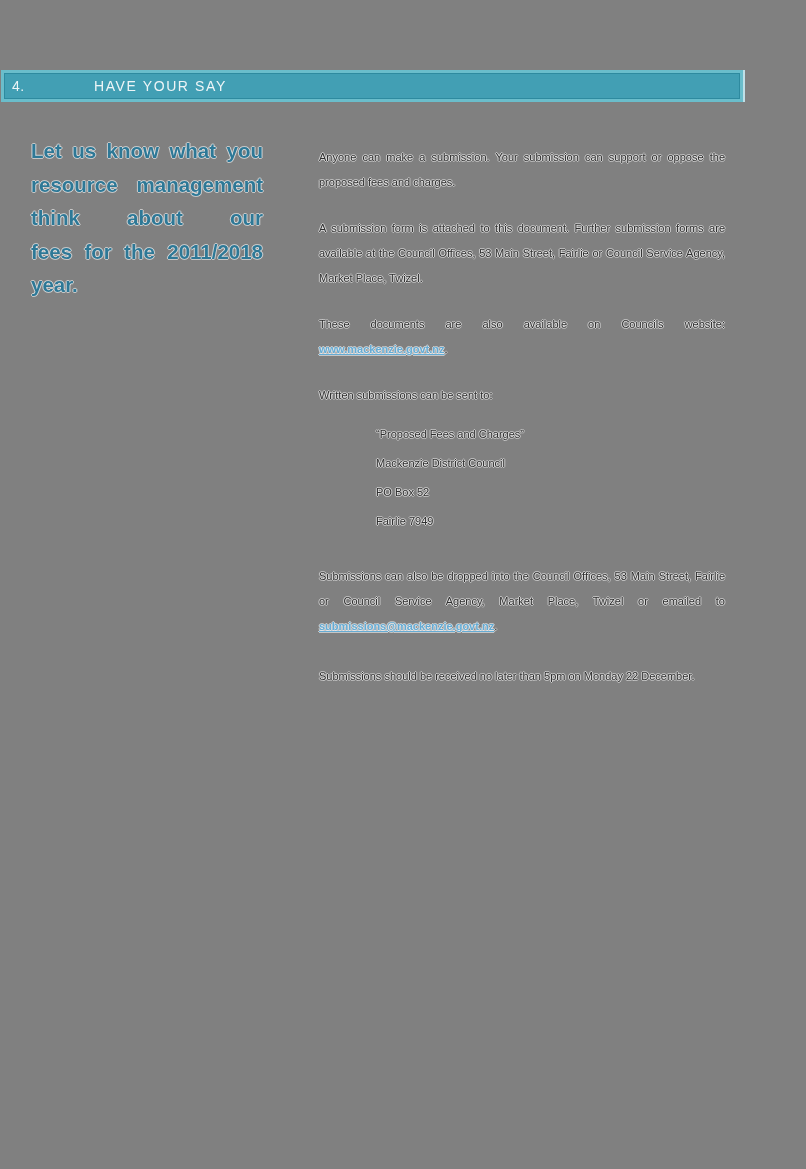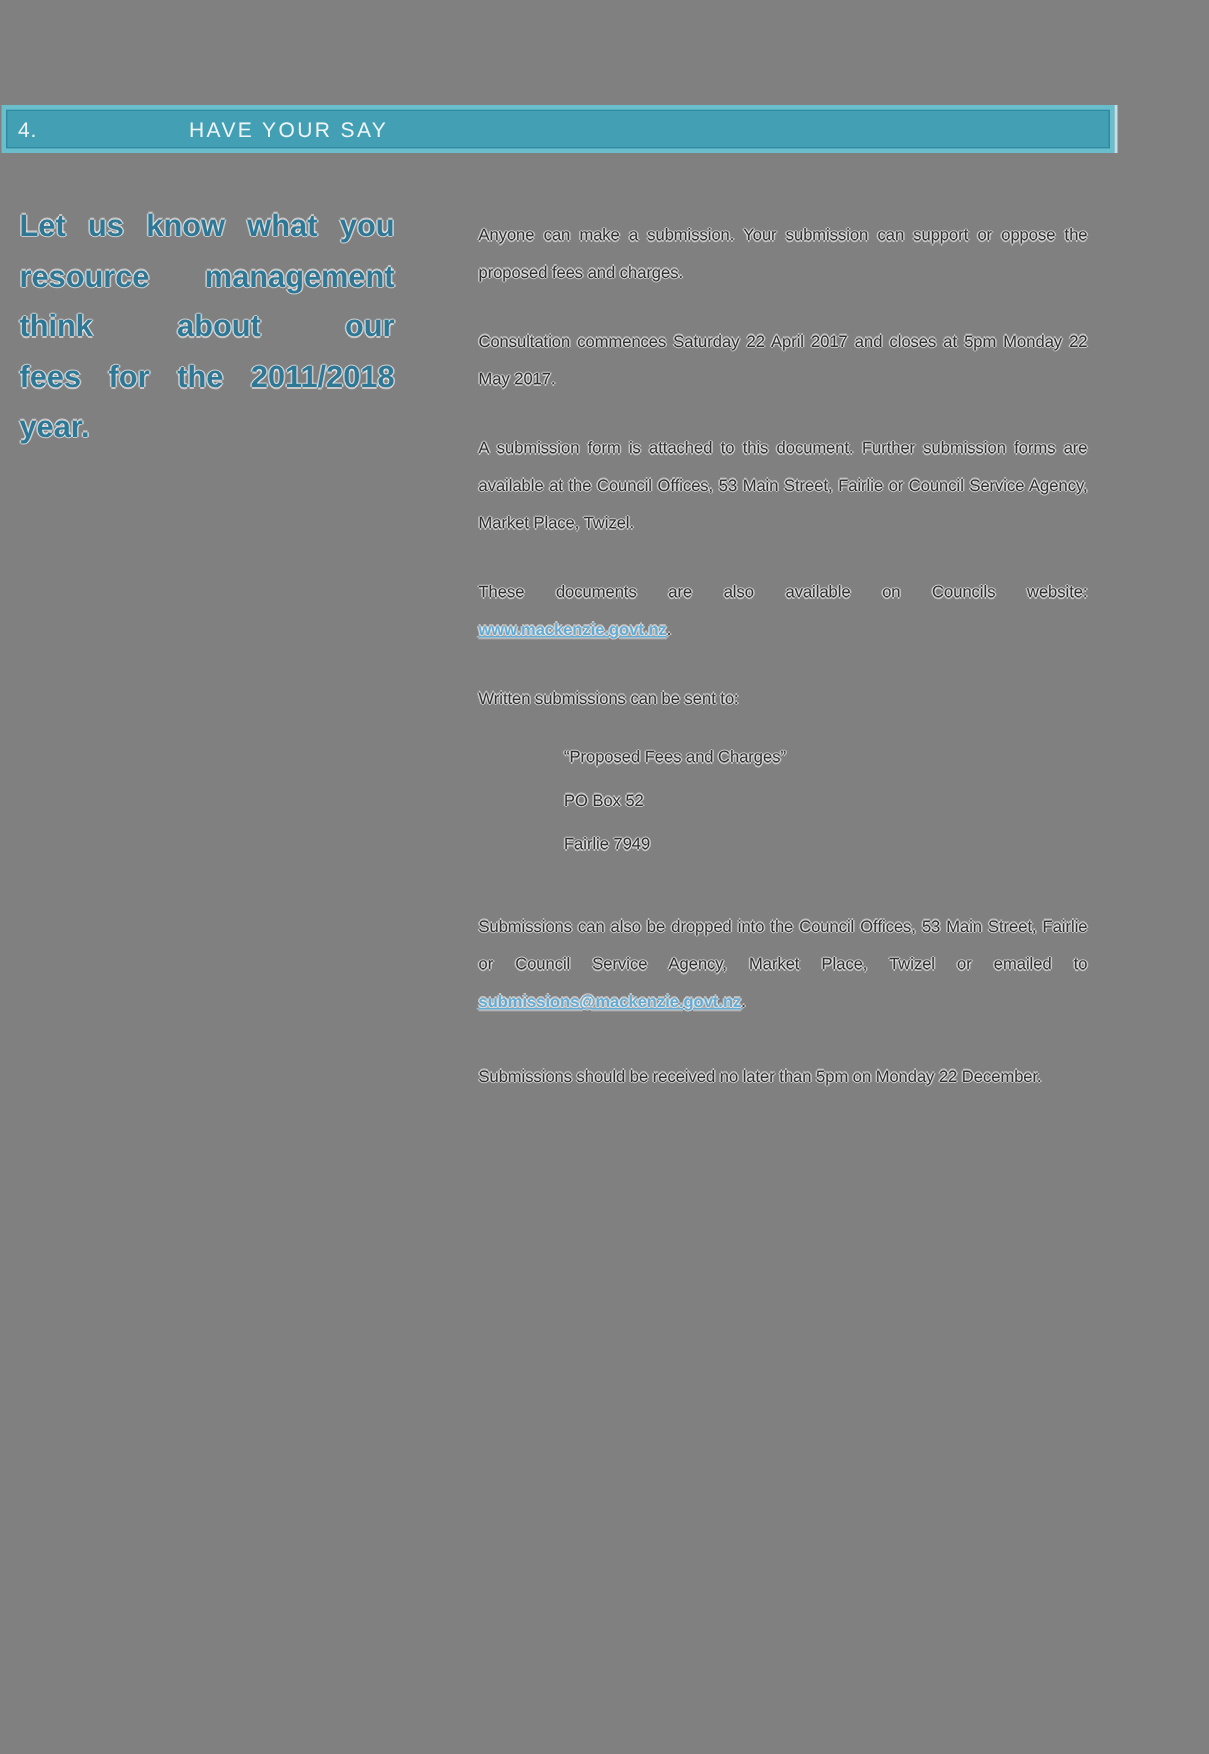--- a/index.html
+++ b/index.html
@@ -16,21 +16,21 @@
     position: absolute; left: 1px; top: 70px;
     width: 736px; height: 26px;
     background: var(--bar-fill, #429fb4);
     border: 3px solid var(--bar-border, #6abdcb);
     box-shadow: inset 0 0 0 1px var(--bar-inner-line, #2e8a9f);
     display: flex; align-items: center;
     color: var(--bar-text, #edf5f7);
     font-size: 14px;
   }
   .sec-num { padding-left: 8px; width: 82px; letter-spacing: 0.5px; }
-  .sec-title { letter-spacing: 1.6px; margin-left: 32px; }
+  .sec-title { letter-spacing: 1.6px; }
   .bar-edge {
     position: absolute; left: 743px; top: 70px;
     width: 2px; height: 32px;
     background: #bfe0e8;
   }
 
   
   .halo, .halo * {
     text-shadow:
       -1px 0 0 rgba(255,255,255,0.55),
@@ -38,21 +38,21 @@
        0 -1px 0 rgba(255,255,255,0.55),
        0  1px 0 rgba(255,255,255,0.55);
   }
 
   
   .intro {
     position: absolute; left: 13px; top: 134px; width: 250px;
     color: var(--heading-text, #2e7896);
     font-size: 20.5px; font-weight: bold; line-height: 33.5px;
   }
-  .intro-line { text-align: justify; text-align-last: justify; }
+  .intro-line { text-align: justify; text-align-last: justify; margin-left: 18px; }
   .intro-line.last { text-align-last: left; }
 
   
   .content {
     position: absolute; left: 319px; top: 145px; width: 406px;
     color: var(--body-text, #2f2f2f);
     font-size: 11px; line-height: 25px;
     text-align: justify;
   }
   .content p { margin: 0 0 21px 0; }
@@ -84,30 +84,30 @@
     <div class="intro-line">Let us know what you</div>
     <div class="intro-line">resource management</div>
     <div class="intro-line">think about our</div>
     <div class="intro-line">fees for the 2011/2018</div>
     <div class="intro-line last">year.</div>
   </div>
 
   <div class="content halo">
     <p>Anyone can make a submission. Your submission can support or oppose the proposed fees and charges.</p>
 
-    <p>Consultation commences Saturday 22 April 2017 and closes at 5pm Monday 22 May 2017.</p>
 
     <p>A submission form is attached to this document. Further submission forms are available at the Council Offices, 53 Main Street, Fairlie or Council Service Agency, Market Place, Twizel.</p>
 
     <p><span>These documents are also available on Councils website:</span> <a class="link">www.mackenzie.govt.nz</a><span>.</span></p>
 
     <p class="no-just">Written submissions can be sent to:</p>
 
     <div class="address">
       <p>“Proposed Fees and Charges”</p>
+      <p>Mackenzie District Council</p>
       <p>PO Box 52</p>
       <p>Fairlie 7949</p>
     </div>
 
     <p class="para-dropoff"><span>Submissions can also be dropped into the Council Offices, 53 Main Street, Fairlie or Council Service Agency, Market Place, Twizel or emailed to</span> <a class="link">submissions@mackenzie.govt.nz</a><span>.</span></p>
 
     <p class="para-deadline">Submissions should be received no later than 5pm on Monday 22 December.</p>
   </div>
 
 </div>

